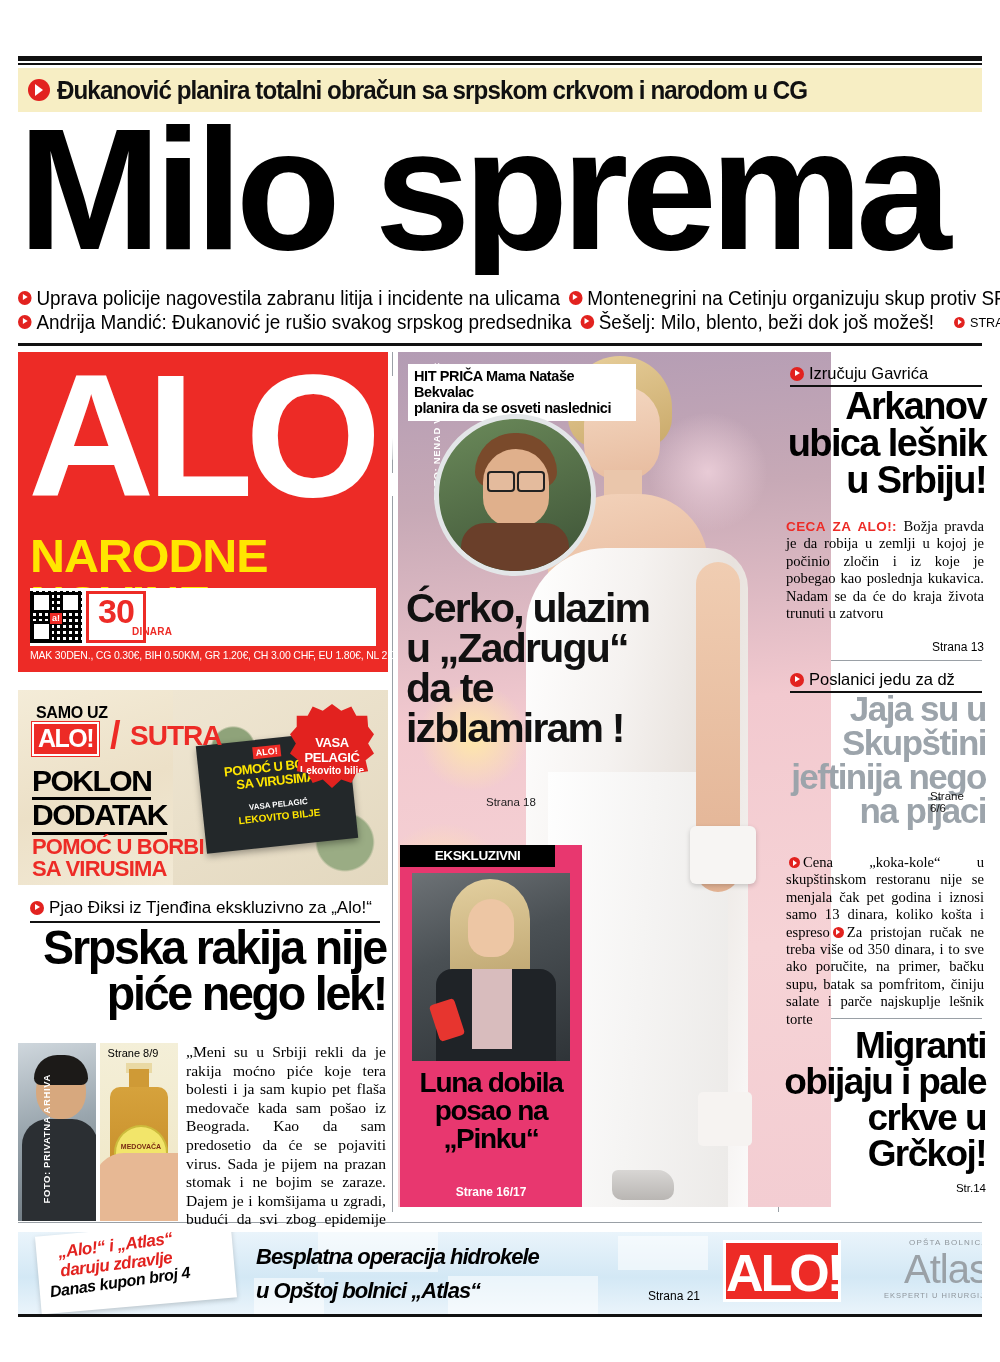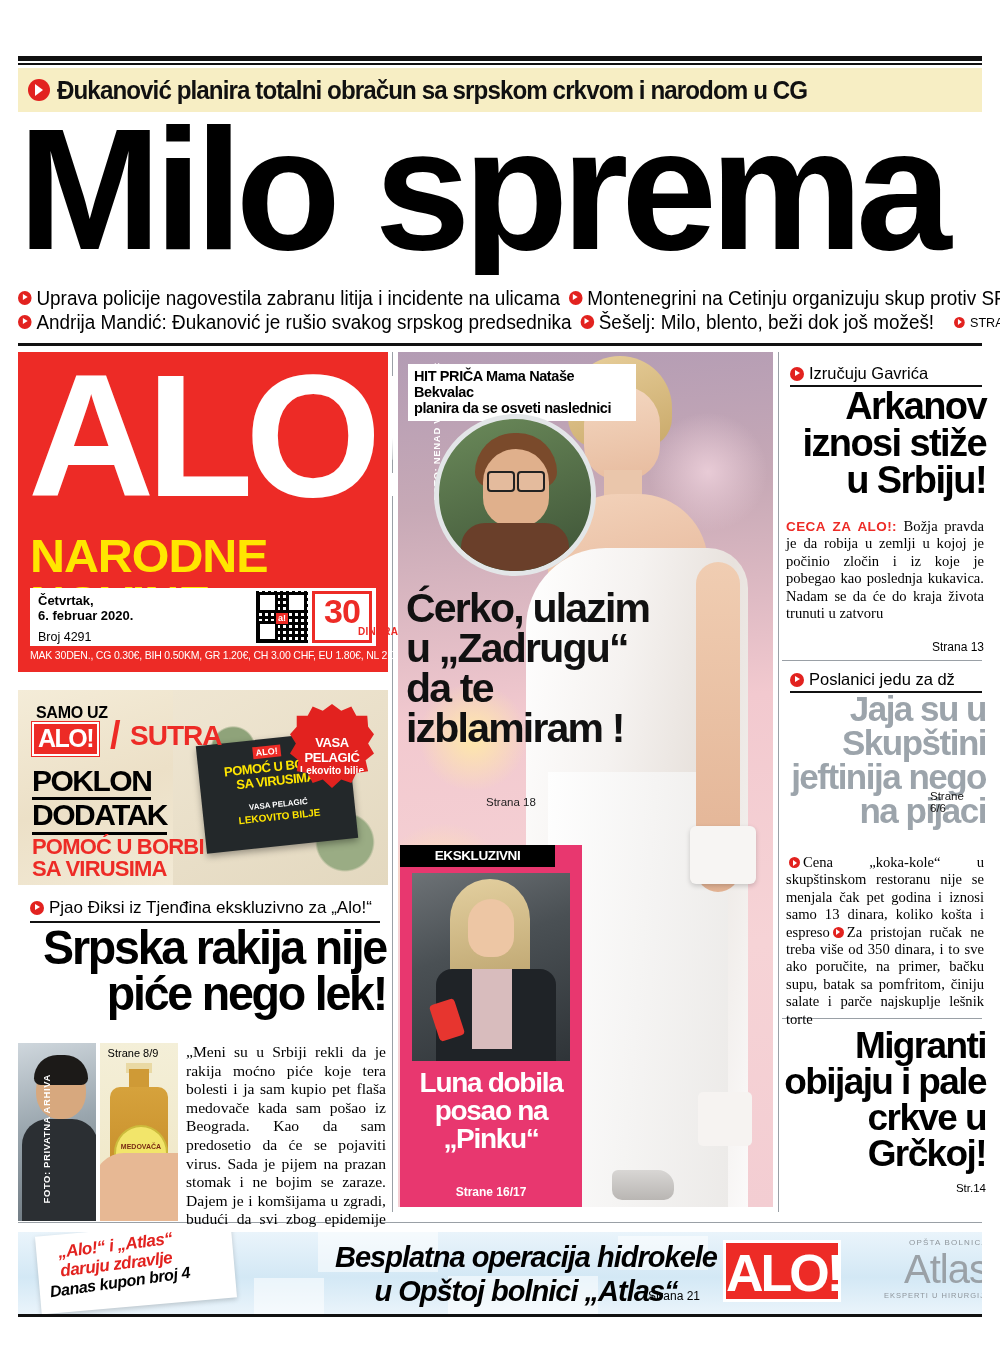--- a/index.html
+++ b/index.html
@@ -142,21 +142,21 @@
   .bt-neck{position:absolute;left:29px;top:26px;width:20px;height:24px;background:#cf9a36;}
   .bt-cap{position:absolute;left:26px;top:20px;width:26px;height:10px;background:#e9d9a4;}
   .bt-label{position:absolute;left:14px;top:82px;width:50px;height:52px;border-radius:50%;
      background:#f2e56a;border:2px solid #cdbb3c;}
   .bt-label span{display:block;text-align:center;font-size:7px;font-weight:bold;color:#7a2a14;margin-top:16px;}
   .bt-hand{position:absolute;left:-6px;top:110px;width:92px;height:70px;background:#e7b894;border-radius:30px 8px 0 0;}
   .rakija-body{position:absolute;left:186px;top:1043px;width:200px;font-family:"Liberation Serif", serif;
      font-size:15.6px;line-height:18.6px;text-align:justify;}
 
   
-  .center-photo{position:absolute;left:398px;top:352px;width:375px;height:855px;overflow:hidden;
+  .center-photo{position:absolute;left:398px;top:352px;width:433px;height:855px;overflow:hidden;
      background:linear-gradient(175deg,#b39cb4 0%,#c7a9b6 18%,#f2c9cf 42%,#f6d3d6 70%,#f3cdd2 100%);}
   .cp-glow1{position:absolute;left:20px;top:330px;width:110px;height:110px;border-radius:50%;
      background:radial-gradient(circle,#ffe9a8 0%,rgba(255,233,168,0) 70%);}
   .cp-glow2{position:absolute;left:-20px;top:470px;width:130px;height:130px;border-radius:50%;
      background:radial-gradient(circle,#ffe2b0 0%,rgba(255,226,176,0) 70%);}
   .cp-glow3{position:absolute;left:250px;top:60px;width:120px;height:120px;border-radius:50%;
      background:radial-gradient(circle,#e8cbd6 0%,rgba(232,203,214,0) 70%);}
 
   
   .w-hair{position:absolute;left:170px;top:4px;width:104px;height:92px;border-radius:52px 52px 30px 30px;
@@ -206,21 +206,21 @@
   .pp-tag{position:absolute;left:0;top:0;width:155px;height:22px;background:#000;color:#fff;
      font-weight:bold;font-size:13.5px;line-height:22px;text-align:center;letter-spacing:-.4px;}
   .pp-photo{position:absolute;left:12px;top:28px;width:158px;height:188px;overflow:hidden;
      background:linear-gradient(160deg,#6d7276 0%,#4a5054 40%,#2f3438 100%);}
   .pp-hair{position:absolute;left:38px;top:6px;width:80px;height:120px;border-radius:40px 40px 24px 24px;
      background:linear-gradient(170deg,#e3cf9f,#b9a06a);}
   .pp-face{position:absolute;left:56px;top:26px;width:46px;height:58px;border-radius:23px 23px 20px 20px;background:#edc6a4;}
   .pp-jacket{position:absolute;left:24px;top:96px;width:120px;height:94px;background:#1f2327;border-radius:16px 16px 0 0;}
   .pp-shirt{position:absolute;left:60px;top:96px;width:40px;height:80px;background:#d8bcbd;}
   .pp-phone{position:absolute;left:22px;top:128px;width:26px;height:38px;background:#e7352f;border-radius:4px;transform:rotate(-18deg);}
-  .pp-head{position:absolute;left:6px;top:224px;width:170px;color:#ffffff;font-weight:bold;font-size:28px;
+  .pp-head{position:absolute;left:6px;top:224px;width:170px;color:#000000;font-weight:bold;font-size:28px;
      line-height:28px;letter-spacing:-1.3px;text-align:center;}
   .pp-strane{position:absolute;left:0;top:340px;width:182px;text-align:center;color:#fff;font-weight:bold;font-size:12px;}
 
   
   .r-kicker{display:flex;align-items:center;font-size:16.5px;border-bottom:2px solid #111;padding-bottom:2px;}
   .arkanov-k{position:absolute;left:790px;top:364px;width:192px;}
   .arkanov-h{position:absolute;left:786px;top:388px;width:200px;font-weight:bold;font-size:38px;
      line-height:37px;letter-spacing:-1.6px;text-align:right;}
   .arkanov-b{position:absolute;left:786px;top:518px;width:198px;font-family:"Liberation Serif", serif;
      font-size:14.6px;line-height:17.4px;text-align:justify;}
@@ -247,21 +247,21 @@
      background:linear-gradient(180deg,#eaf4fb 0%,#d3e8f5 55%,#eaf4fb 100%);overflow:hidden;}
   .banner-rule{position:absolute;left:18px;top:1314px;width:964px;height:3px;background:#111;}
   .b-sq{position:absolute;background:rgba(255,255,255,.55);}
   .coupon{position:absolute;left:20px;top:-4px;width:196px;height:78px;background:#fff;
      transform:rotate(-5deg);box-shadow:0 2px 5px rgba(0,0,0,.18);}
   .coupon .c1{position:absolute;left:22px;top:6px;color:#e2221f;font-weight:bold;font-style:italic;
      font-size:17px;line-height:19px;letter-spacing:-.5px;transform:rotate(-2deg);}
   .coupon .c2{position:absolute;left:10px;top:44px;font-weight:bold;font-style:italic;font-size:16px;
      letter-spacing:-.4px;transform:rotate(-3deg);}
   .b-head{position:absolute;left:238px;top:8px;width:540px;font-weight:bold;font-style:italic;
-     font-size:29px;line-height:34px;letter-spacing:-1px;text-align:center;}
+     font-size:22px;line-height:34px;letter-spacing:-1px;text-align:left;}
   .b-strana{position:absolute;left:630px;top:57px;font-size:12px;font-style:normal;font-weight:normal;}
   .b-alo{position:absolute;left:705px;top:8px;width:118px;height:62px;background:#ed2b26;color:#fff;
      font-weight:bold;font-size:52px;line-height:60px;text-align:center;letter-spacing:-3px;
      border:3px solid #fff;box-sizing:border-box;}
   .b-atlas{position:absolute;left:840px;top:6px;width:130px;text-align:right;color:#8f969c;}
   .b-atlas .a1{font-size:8px;letter-spacing:1.2px;}
   .b-atlas .a2{font-size:40px;line-height:44px;letter-spacing:-1px;color:#9aa1a7;}
   .b-atlas .a3{font-size:7.5px;letter-spacing:1px;}
 </style>
 </head>
@@ -312,25 +312,20 @@
   <div class="vline" style="left:392px;top:352px;height:860px;"></div>
   <div class="vline" style="left:778px;top:352px;height:860px;"></div>
   <div class="hline" style="left:782px;top:660px;width:200px;"></div>
   <div class="hline" style="left:782px;top:1018px;width:200px;"></div>
   <div class="hline" style="left:18px;top:1222px;width:964px;"></div>
 
   <div class="logo-box">
     <div class="logo-alo">ALO!</div>
     <div class="logo-sub">NARODNE NOVINE</div>
     <div class="logo-info">
-      <div class="dateblk">
-        <div class="d1">Četvrtak,</div>
-        <div class="d2">6. februar 2020.</div>
-        <div class="d3">Broj 4291</div>
-      </div>
       <div class="qr">
           <i></i>
           <b>a!</b>
         </div>
       <div class="price">
         <div class="p1">30</div>
         <div class="p2">DINARA</div>
       </div>
     </div>
     <div class="logo-prices">MAK 30DEN., CG 0.30€, BIH 0.50KM, GR 1.20€, CH 3.00 CHF, EU 1.80€, NL 2.00€</div>
@@ -439,21 +434,21 @@
       <div class="pp-phone"></div>
     </div>
     <div class="pp-head">Luna dobila posao na „Pinku“</div>
     <div class="pp-strane">Strane 16/17</div>
   </div>
 
   <div class="r-kicker arkanov-k">
     <i class="dotarrow"></i>
     <span>Izručuju Gavrića</span>
   </div>
-  <div class="arkanov-h">Arkanov iznosi stiže u Srbiju!</div>
+  <div class="arkanov-h">Arkanov ubica lešnik u Srbiju!</div>
   <div class="arkanov-b">
     <span class="lead">CECA ZA ALO!:</span><span> Božja pravda je da robija u zemlji u kojoj je počinio zločin i iz koje je pobegao kao poslednja kukavica. Nadam se da će do kraja života trunuti u zatvoru</span>
   </div>
   <div class="arkanov-s">Strana 13</div>
 
   <div class="r-kicker poslanici-k">
     <i class="dotarrow"></i>
     <span>Poslanici jedu za dž</span>
   </div>
   <div class="jaja-h">Jaja su u Skupštini jeftinija nego na pijaci</div>

